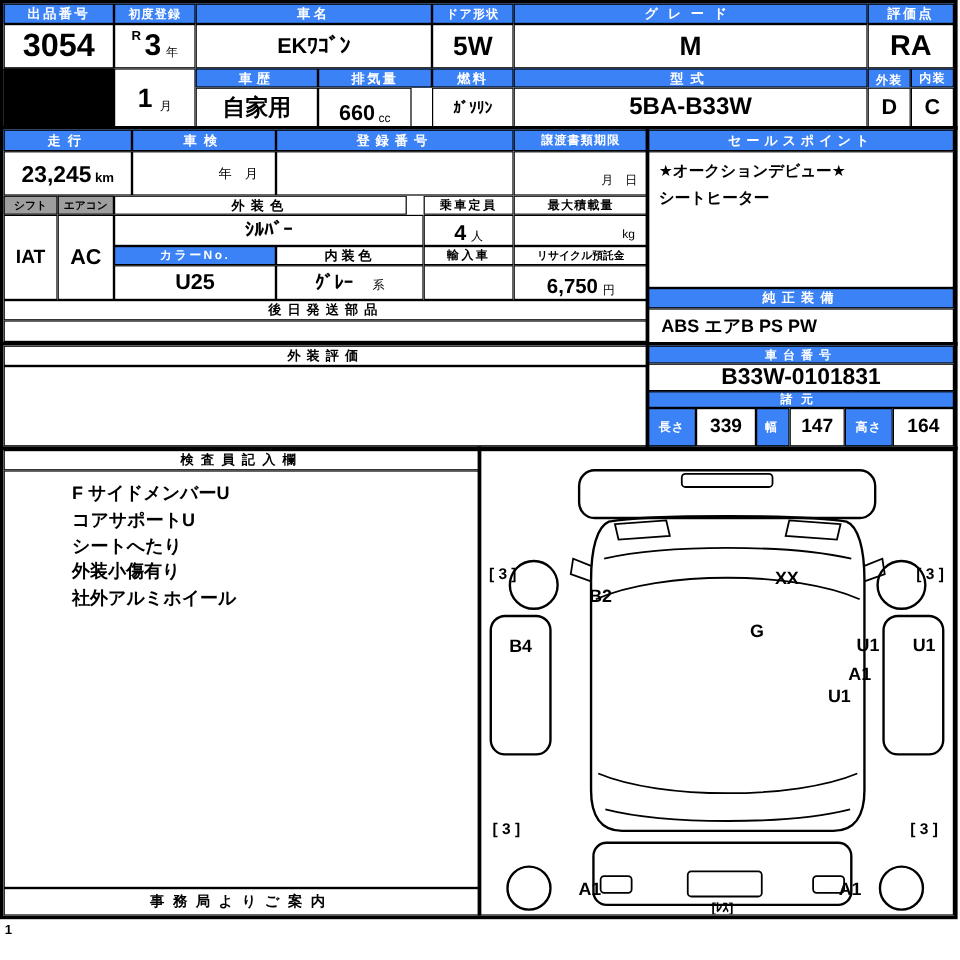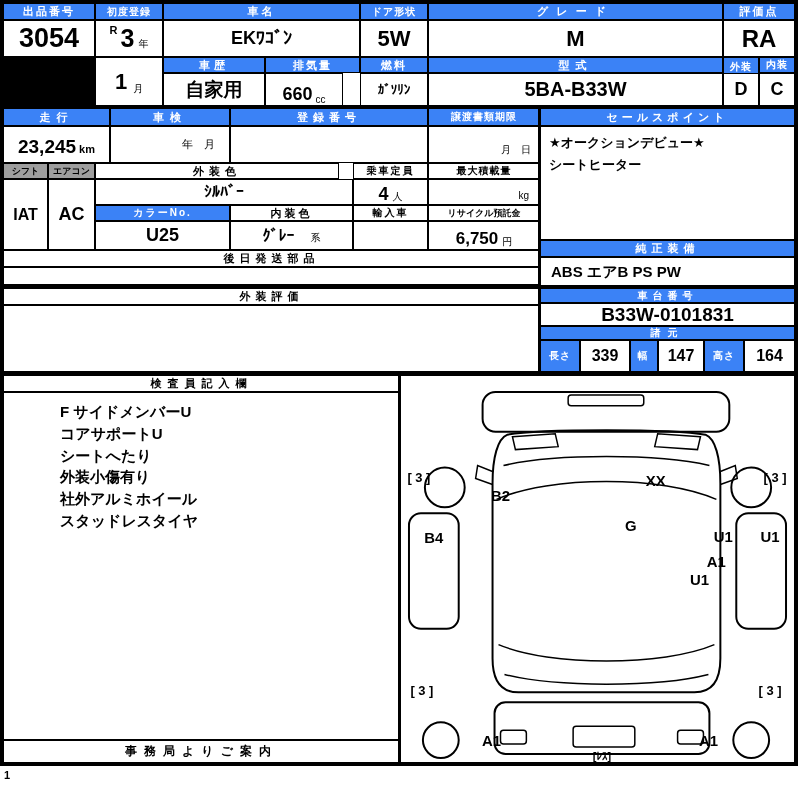--- a/index.html
+++ b/index.html
@@ -140,21 +140,20 @@
   <div class="sep" style="left:538px;top:105px;width:3px;height:270px"></div>
   <div class="sep" style="left:0;top:372px;width:798px;height:3px"></div>
 
   <div class="cell hdr-lt" style="left:3px;top:375px;width:397px;height:17px;letter-spacing:6px">検査員記入欄</div>
   <div class="cell txtarea" style="left:3px;top:392px;width:397px;height:348px;padding:8px 12px">
     <div class="note-line">F サイドメンバーU</div>
     <div class="note-line">コアサポートU</div>
     <div class="note-line">シートへたり</div>
     <div class="note-line">外装小傷有り</div>
     <div class="note-line">社外アルミホイール</div>
-    <div class="note-line">スタッドレスタイヤ</div>
   </div>
   <div class="cell hdr-lt" style="left:3px;top:740px;width:397px;height:23px;font-size:12px;letter-spacing:7px">事務局よりご案内</div>
 
   <div class="cell" style="left:400px;top:375px;width:395px;height:388px;padding:0">
     <svg viewBox="0 0 395 388" style="display:block;width:100%;height:100%">
       <g fill="none" stroke="#000" stroke-width="2">
         <rect x="82" y="16" width="248" height="40" rx="13"></rect>
         <rect x="168" y="19" width="76" height="11" rx="3" stroke-width="1.5"></rect>
         <path d="M107,59 C140,53 273,53 306,59 C316,63 321,82 321,108 L321,284 C321,305 313,318 295,318 L118,318 C100,318 92,305 92,284 L92,108 C92,82 97,63 107,59 Z"></path>
         <path d="M112,61 L155,58 L158,71 L115,74 Z" stroke-width="1.5"></path>

